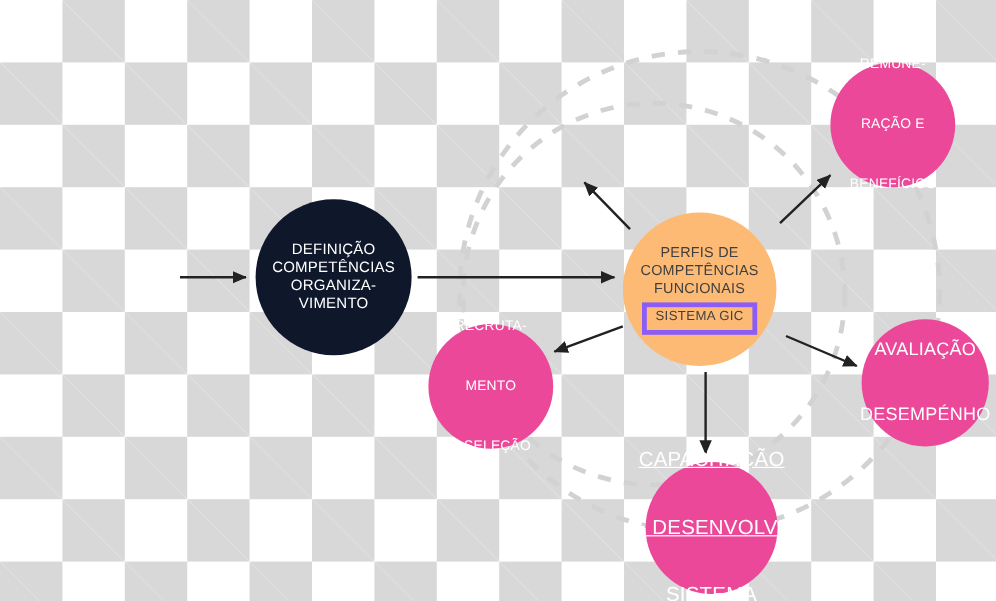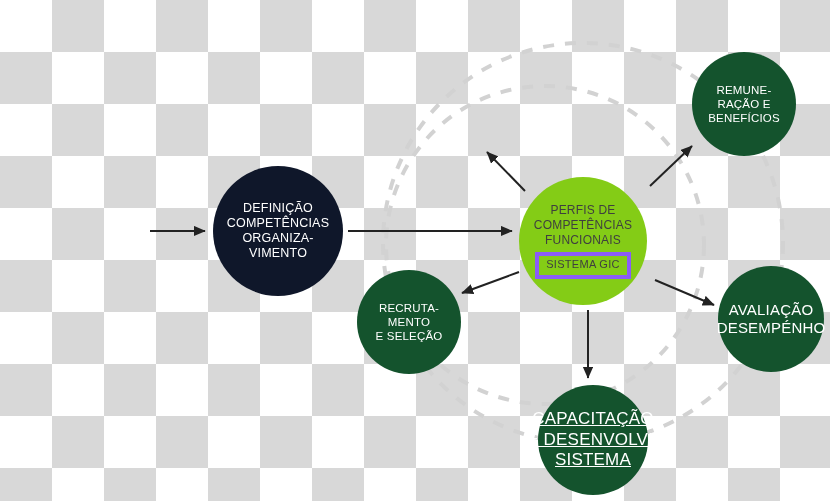--- a/index.html
+++ b/index.html
@@ -34,22 +34,22 @@
     color: #ffffff;
     line-height: 1.22;
     box-sizing: border-box;
     letter-spacing: 0.2px;
   }
   .node span.line {
     display: block;
     white-space: nowrap;
   }
   .node-blue { background-color: #0f172a; }
-  .node-dark { background-color: #14532d; }
-  .node-lime { background-color: #84cc16; color: #3f3f3f; }
+  .node-dark { background-color: #ec4899; gap: 36px; }
+  .node-lime { background-color: #fdba74; color: #3f3f3f; }
   .badge {
     margin-top: 5px;
     border: 4px solid #8b5cf6;
     background: transparent;
     color: #3f3f3f;
     padding: 2px 7px 3px 7px;
     font-size: 11px;
     white-space: nowrap;
     letter-spacing: 0.3px;
   }

